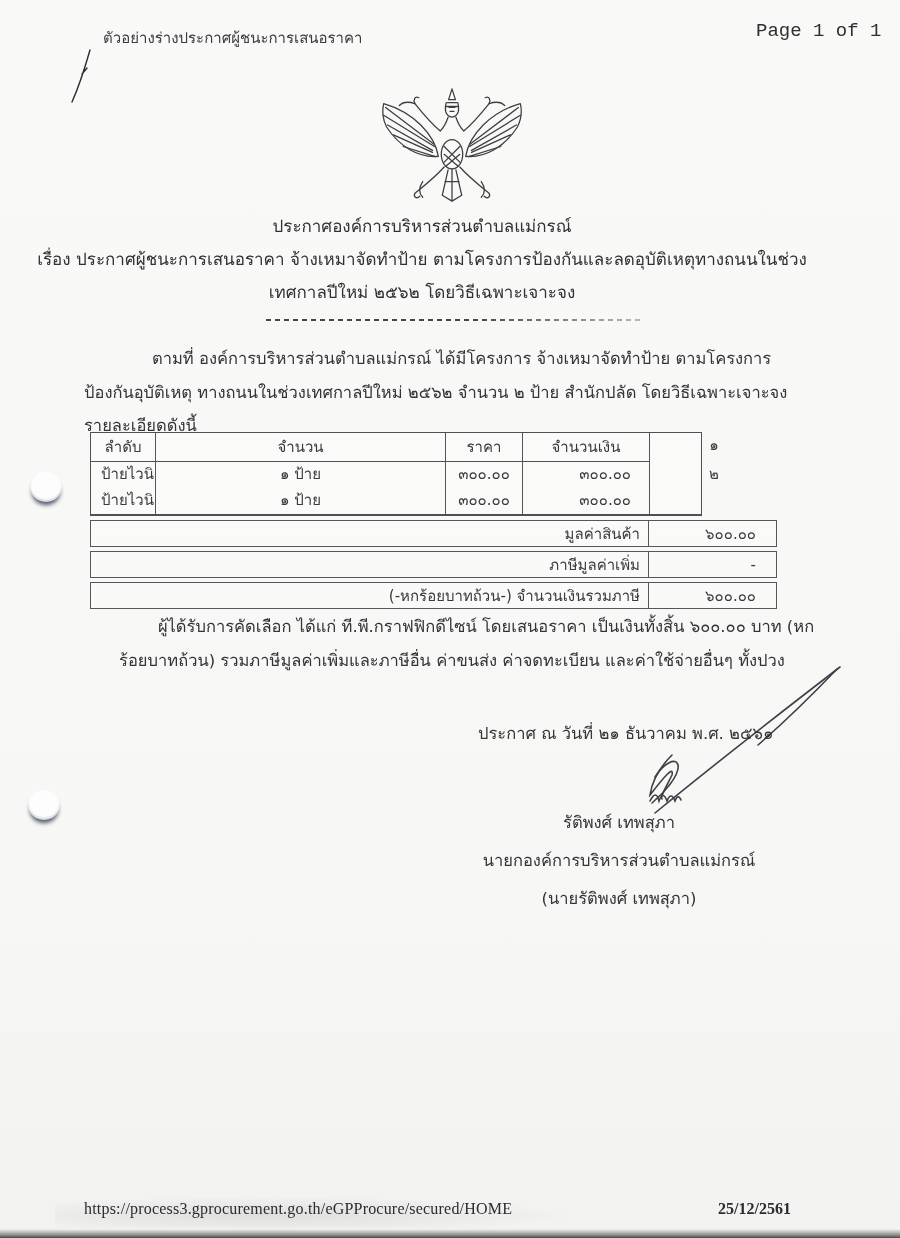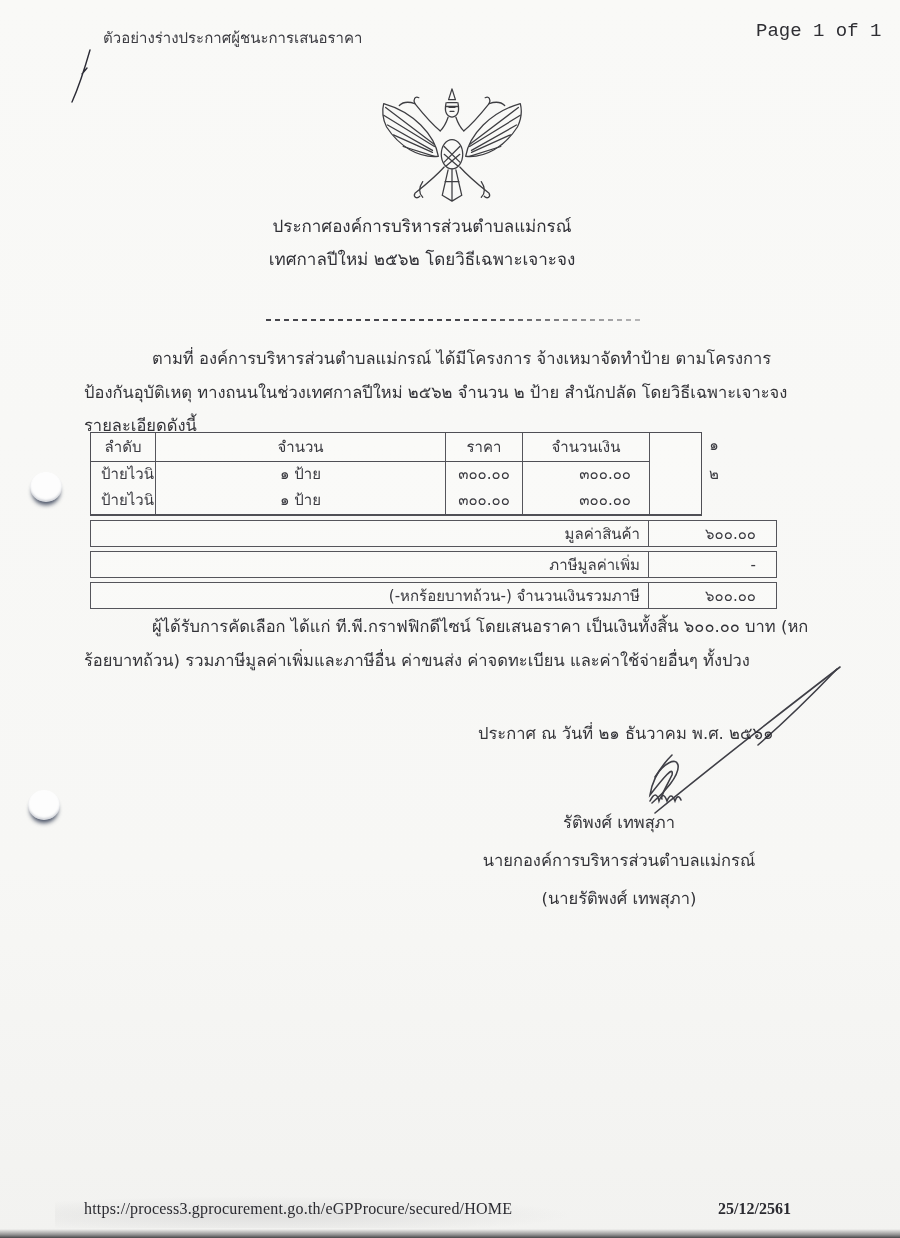--- a/index.html
+++ b/index.html
@@ -36,21 +36,21 @@
             mask-image:linear-gradient(90deg,#000 55%,rgba(0,0,0,.35) 100%);
   }
 
   
   .para{
     left:84px;width:736px;
     font-size:16.5px;line-height:33.5px;color:#333338;
     text-indent:68px;text-align:left;
   }
   .para1{top:342px;}
-  .para2{top:610px;}
+  .para2{top:610px;text-align:center;}
 
   
   .doc-table{left:90px;top:432px;width:612px;}
   .tbl{
     display:grid;
     grid-template-columns:65px 290px 77px 127px 128px;
     border:1px solid #4f4f55;border-bottom-width:2px;
     font-size:15px;color:#3a3a40;background:rgba(255,255,255,.25);
   }
   .tbl .cell{
@@ -135,20 +135,21 @@
       <path d="M88 83 C98 94 108 102 118 110 M118 110 C120 114 116 116 113 113"></path>
       <path d="M50 98 C46 104 46 110 50 114 M110 98 C114 104 114 110 110 114"></path>
 
       <path d="M80 85 L80 118 M76 86 L70 112 M84 86 L90 112 M70 112 L80 118 L90 112"></path>
       <path d="M73 98 H87"></path>
     </g>
   </svg>
 
   <div class="abs title-block">
     <div class="title-line">ประกาศองค์การบริหารส่วนตำบลแม่กรณ์</div>
+    <div class="title-line">เรื่อง ประกาศผู้ชนะการเสนอราคา จ้างเหมาจัดทำป้าย ตามโครงการป้องกันและลดอุบัติเหตุทางถนนในช่วง</div>
     <div class="title-line">เทศกาลปีใหม่ ๒๕๖๒ โดยวิธีเฉพาะเจาะจง</div>
   </div>
 
   <div class="abs dashes"></div>
 
   <div class="abs para para1">ตามที่ องค์การบริหารส่วนตำบลแม่กรณ์ ได้มีโครงการ จ้างเหมาจัดทำป้าย ตามโครงการป้องกันอุบัติเหตุ ทางถนนในช่วงเทศกาลปีใหม่ ๒๕๖๒ จำนวน ๒ ป้าย สำนักปลัด โดยวิธีเฉพาะเจาะจง รายละเอียดดังนี้</div>
 
   <div class="abs doc-table">
     <div class="tbl">
       <div class="cell head">ลำดับ</div>

